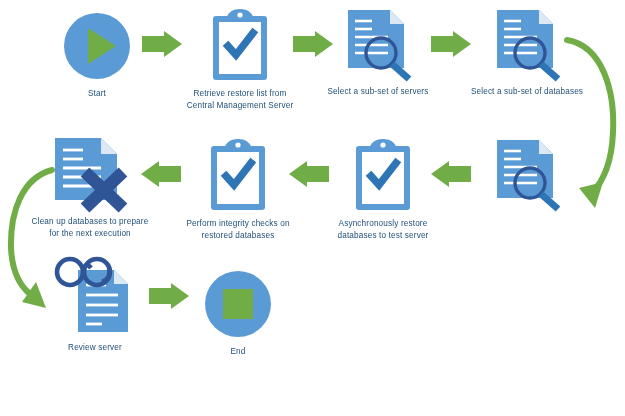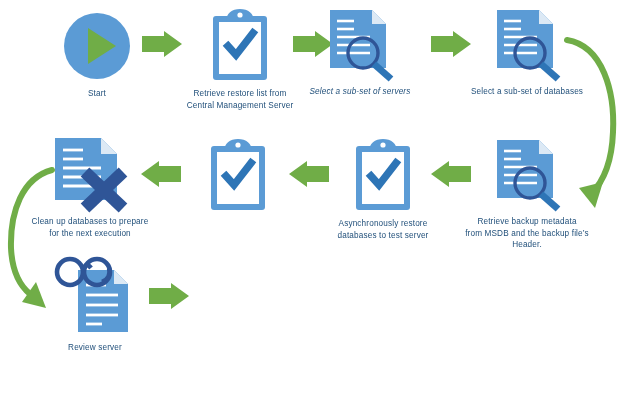--- a/index.html
+++ b/index.html
@@ -166,21 +166,21 @@
     <div class="node-label">Retrieve restore list from
 Central Management Server</div>
   </div>
 
   <div class="arrow" style="left:292px; top:30px; width:42px; height:28px;">
     <svg width="42" height="28" viewBox="0 0 42 28">
         <use href="#sym-arrow-right"></use>
       </svg>
   </div>
 
-  <div class="node" style="left:360px; top:6px;font-style:italic;">
+  <div class="node" style="left:378px; top:6px;">
     <div class="node-icon">
       <svg width="76" height="76" viewBox="0 0 76 76">
           <use href="#sym-document-search"></use>
         </svg>
     </div>
     <div class="node-label">Select a sub-set of servers</div>
   </div>
 
   <div class="arrow" style="left:430px; top:30px; width:42px; height:28px;">
     <svg width="42" height="28" viewBox="0 0 42 28">
@@ -212,20 +212,22 @@
         <use href="#sym-arrow-left"></use>
       </svg>
   </div>
 
   <div class="node" style="left:238px; top:138px;">
     <div class="node-icon">
       <svg width="62" height="76" viewBox="0 0 62 76">
           <use href="#sym-clipboard-check"></use>
         </svg>
     </div>
+    <div class="node-label">Perform integrity checks on
+restored databases</div>
   </div>
 
   <div class="arrow" style="left:288px; top:160px; width:42px; height:28px;">
     <svg width="42" height="28" viewBox="0 0 42 28">
         <use href="#sym-arrow-left"></use>
       </svg>
   </div>
 
   <div class="node" style="left:383px; top:138px;text-align:center;">
     <div class="node-icon">
@@ -242,34 +244,39 @@
         <use href="#sym-arrow-left"></use>
       </svg>
   </div>
 
   <div class="node" style="left:527px; top:136px;">
     <div class="node-icon">
       <svg width="76" height="76" viewBox="0 0 76 76">
           <use href="#sym-document-search"></use>
         </svg>
     </div>
-    <div class="node-label">Retrieve backup metadata
-from MSDB and the backup file’s
-Header.</div>
   </div>
 
   <div class="node" style="left:95px; top:252px;">
     <div class="node-icon" style="height:86px;">
       <svg width="86" height="86" viewBox="0 0 86 86">
           <use href="#sym-glasses-document"></use>
         </svg>
     </div>
     <div class="node-label">Review server</div>
   </div>
 
   <div class="arrow" style="left:148px; top:282px; width:42px; height:28px;">
     <svg width="42" height="28" viewBox="0 0 42 28">
         <use href="#sym-arrow-right"></use>
       </svg>
   </div>
 
+  <div class="node" style="left:238px; top:266px;">
+    <div class="node-icon">
+      <svg width="76" height="76" viewBox="0 0 76 76">
+          <use href="#sym-stop-circle"></use>
+        </svg>
+    </div>
+    <div class="node-label">End</div>
+  </div>
 
 </div>
 
 </body></html>

